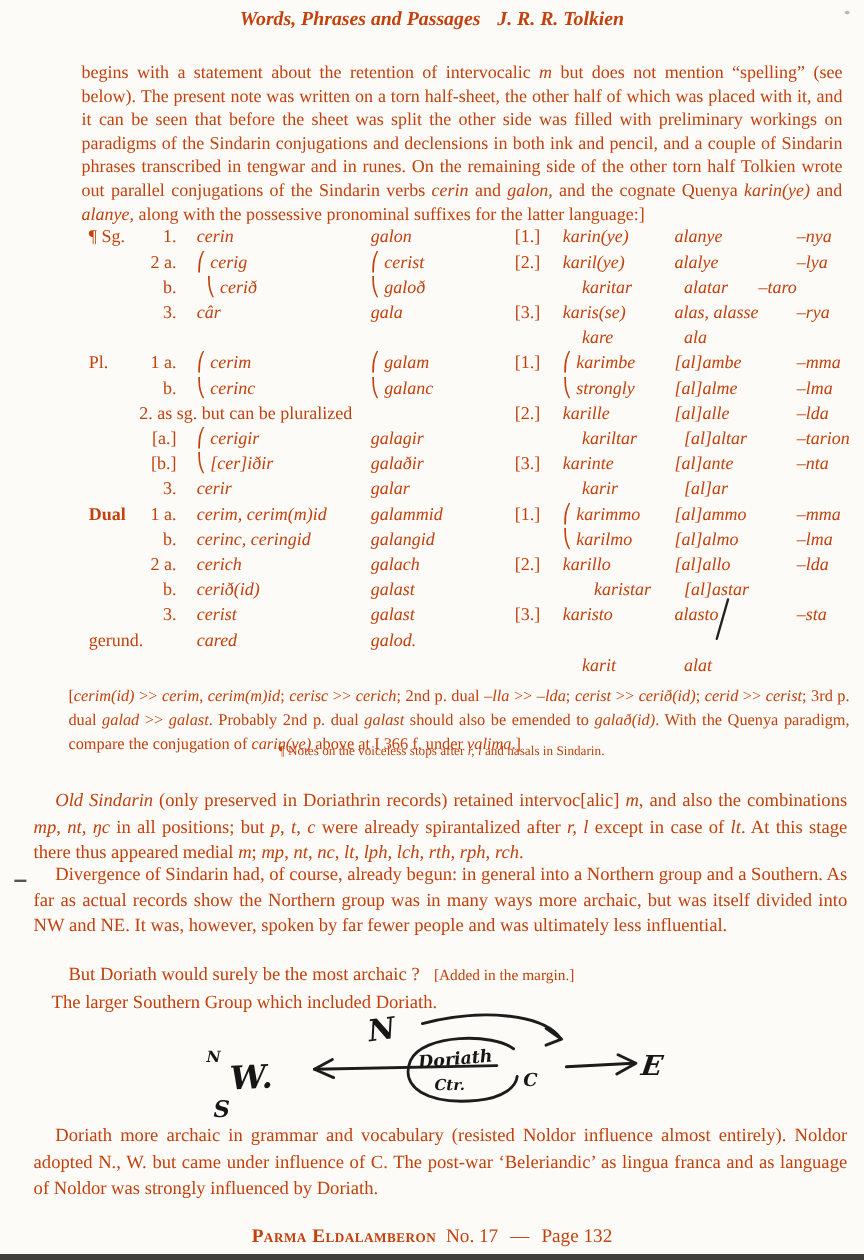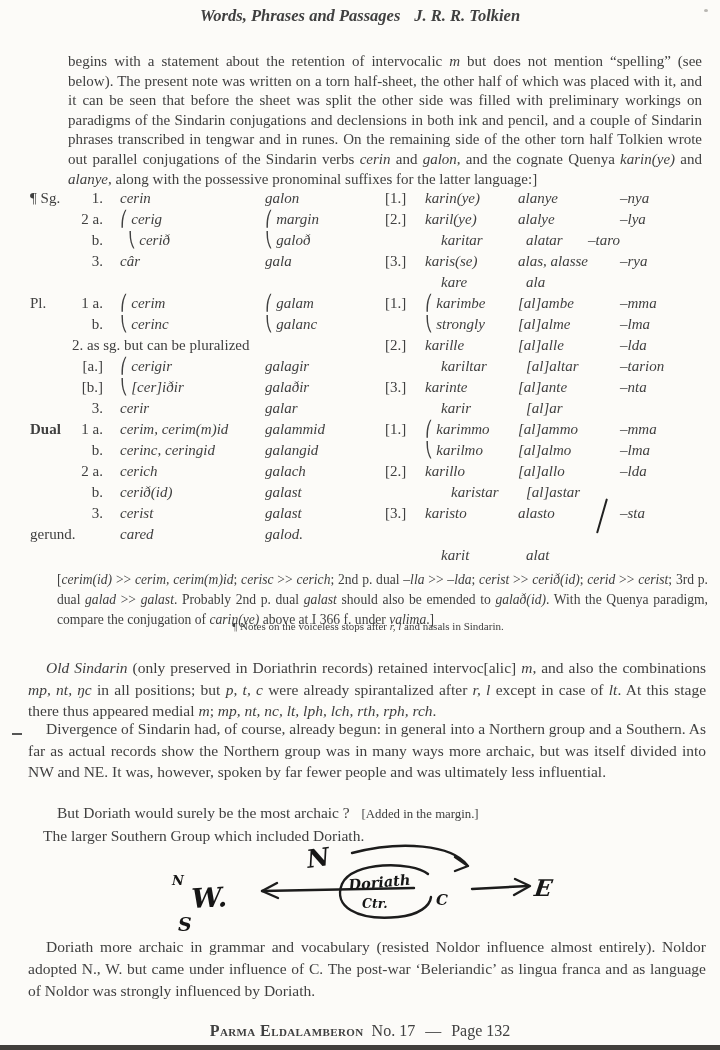--- a/index.html
+++ b/index.html
@@ -1,18 +1,18 @@
 <!DOCTYPE html>
 <html><head>
 <meta charset="utf-8">
 <style>
   html,body{margin:0;padding:0;background:#e9e7e2;}
   .page{
     position:relative;width:720px;height:1050px;margin:0 auto;
-    background:#fcfbf8;color:#404040;overflow:hidden;
+    background:#fcfbf8;color:#c2410c;overflow:hidden;
     font-family:"Liberation Serif","DejaVu Serif",serif;
   }
   
   #header{position:absolute;top:6px;left:0;width:720px;text-align:center;
     font-style:italic;font-weight:600;font-size:16.5px;}
   #header .author{margin-left:14px;}
   #footer{position:absolute;top:1022px;left:0;width:720px;text-align:center;font-size:16px;}
   #footer .journal{font-variant:small-caps;font-weight:600;letter-spacing:.4px;}
   #footer .issue{margin-left:8px;}
   #footer .dash{margin:0 10px;}
@@ -24,21 +24,21 @@
   #p-note{top:570px;left:57px;width:651px;font-size:13.6px;line-height:20px;}
   #notes-line{top:620px;left:28px;width:680px;font-size:11px;text-align:center;}
   #p-old{top:657px;left:28px;width:678px;font-size:15.5px;line-height:21.6px;text-indent:18px;}
   #p-div{top:718px;left:28px;width:678px;font-size:15.5px;line-height:21.6px;text-indent:18px;}
   #line-doriath{top:804px;left:57px;font-size:15.5px;text-align:left;white-space:nowrap;}
   #line-doriath .mnote{font-size:12.8px;margin-left:8px;}
   #line-southern{top:827px;left:43px;font-size:15.5px;text-align:left;}
   #p-final{top:936px;left:28px;width:678px;font-size:15.5px;line-height:22px;text-indent:18px;}
   
   #paradigm-table{position:absolute;top:188px;left:0;width:720px;}
-  .prow{position:relative;height:21px;}
+  .prow{position:relative;height:21px;margin-left:44px;}
   .pcell{position:absolute;top:0;white-space:nowrap;font-size:15px;line-height:21px;}
   .frm{font-style:italic;}
   .lbl{font-style:normal;}
   .num{width:48px;text-align:right;}
   
   #slash-mark{position:absolute;left:601px;top:498px;width:2.4px;height:36px;
     background:#222;transform:rotate(16deg);border-radius:2px;}
   #margin-dash{position:absolute;left:12px;top:733px;width:10px;height:2px;background:#555;}
   
   #diagram{position:absolute;left:0;top:836px;width:720px;height:104px;}
@@ -64,21 +64,21 @@
         <span class="pcell frm" style="left: 120px;">cerin</span>
         <span class="pcell frm" style="left: 265px;">galon</span>
         <span class="pcell lbl" style="left: 385px;">[1.]</span>
         <span class="pcell frm" style="left: 425px;">karin(ye)</span>
         <span class="pcell frm" style="left: 518px;">alanye</span>
         <span class="pcell frm" style="left: 620px;">–nya</span>
       </div>
       <div class="prow">
         <span class="pcell lbl num" style="left: 55px;">2 a.</span>
         <span class="pcell frm" style="left: 120px;">⎛ cerig</span>
-        <span class="pcell frm" style="left: 265px;">⎛ margin</span>
+        <span class="pcell frm" style="left: 265px;">⎛ cerist</span>
         <span class="pcell lbl" style="left: 385px;">[2.]</span>
         <span class="pcell frm" style="left: 425px;">karil(ye)</span>
         <span class="pcell frm" style="left: 518px;">alalye</span>
         <span class="pcell frm" style="left: 620px;">–lya</span>
       </div>
       <div class="prow">
         <span class="pcell lbl num" style="left: 55px;">b.</span>
         <span class="pcell frm" style="left: 128px;">⎝ cerið</span>
         <span class="pcell frm" style="left: 265px;">⎝ galoð</span>
         <span class="pcell frm" style="left: 441px;">karitar</span>

